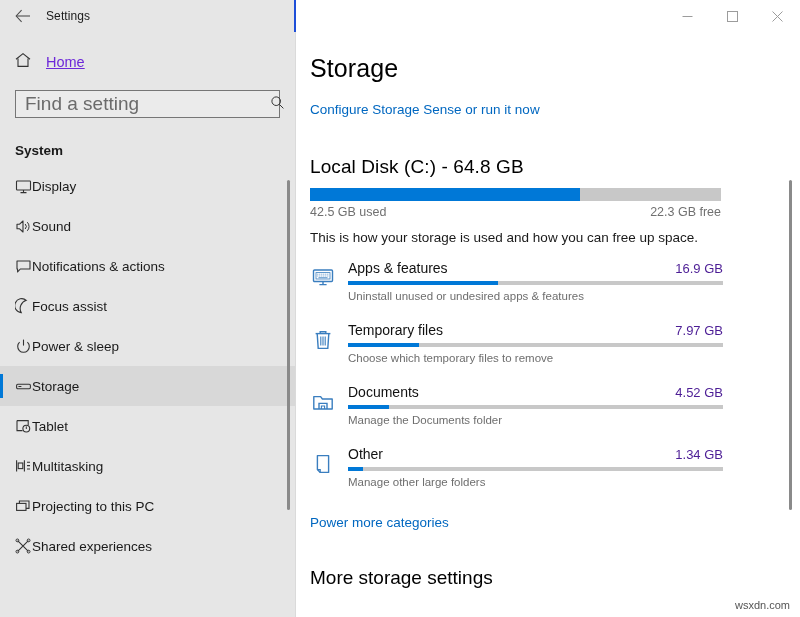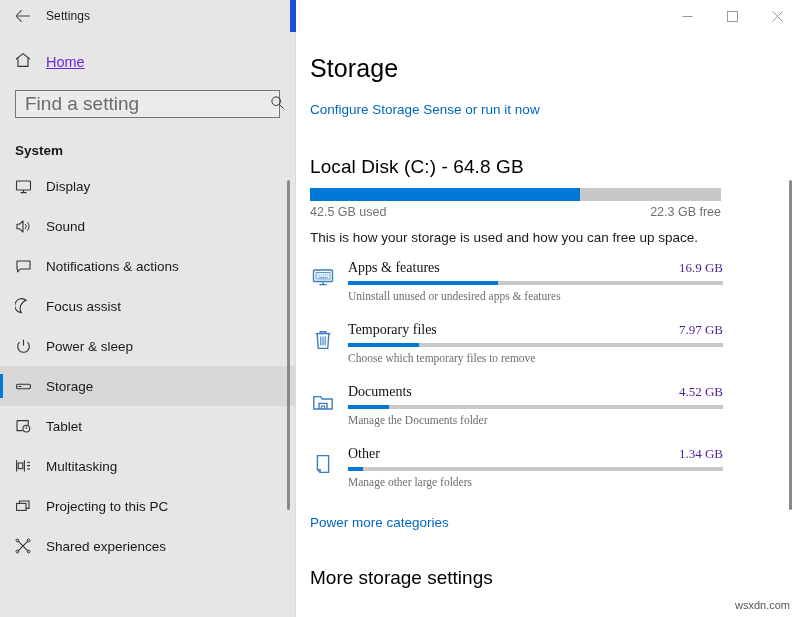--- a/index.html
+++ b/index.html
@@ -23,21 +23,21 @@
     display: flex;
     align-items: stretch;
     flex: 0 0 32px;
     background: #ffffff;
   }
   .titlebar-left {
     width: 296px;
     background: #e6e6e6;
     display: flex;
     align-items: center;
-    border-right: 6px solid #1d4ed8;
+    border-right: 2px solid #1d4ed8;
   }
   .back-btn {
     width: 46px; height: 32px;
     display: flex; align-items: center; justify-content: center;
     cursor: default;
   }
   .back-btn svg { display: block; }
   .title-text {
     font-size: 12px;
     color: #1a1a1a;
@@ -111,21 +111,20 @@
     margin-top: 25px;
     margin-bottom: 8px;
   }
   .nav-list { position: relative; }
   .nav-item {
     position: relative;
     display: flex;
     align-items: center;
     height: 40px;
     padding-left: 14px;
-    gap: 14px;
     cursor: default;
   }
   .nav-item .nav-ico {
     width: 18px; height: 18px;
     display: flex; align-items: center; justify-content: center;
     flex: 0 0 18px;
   }
   .nav-item .nav-label {
     font-size: 13.5px;
     color: #1a1a1a;
@@ -215,21 +214,21 @@
     gap: 12px;
     height: 62px;
     cursor: default;
   }
   .cat-ico {
     width: 26px; height: 26px;
     flex: 0 0 26px;
     display: flex; align-items: center; justify-content: center;
     margin-top: 8px;
   }
-  .cat-main { flex: 1; padding-top: 3px; min-width: 0; font-family: Liberation Serif, serif; }
+  .cat-main { flex: 1; padding-top: 3px; min-width: 0; }
   .cat-head {
     display: flex;
     justify-content: space-between;
     align-items: baseline;
     width: 375px;
   }
   .cat-name { font-size: 14px; color: #111111; }
   .cat-size { font-size: 13px; color: #4c1d95; }
   .cat-bar {
     margin-top: 5px;

